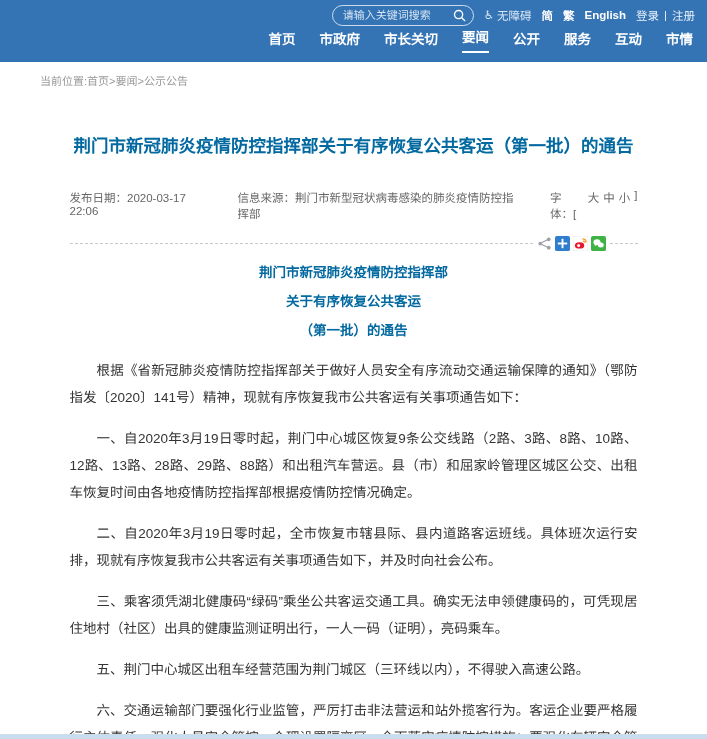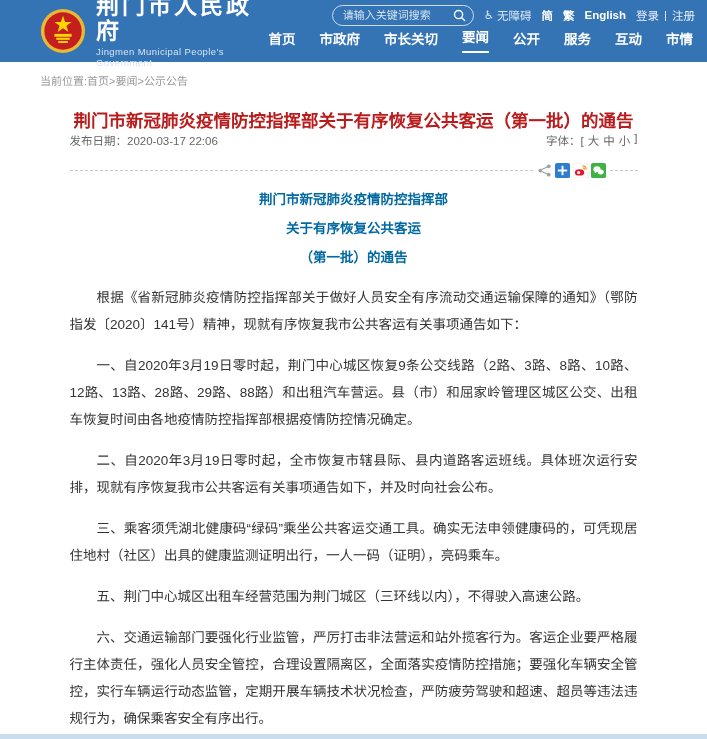--- a/index.html
+++ b/index.html
@@ -27,51 +27,37 @@
   .login-area { display:flex; gap:5px; align-items:center; color:#eaf2fb; font-size:11.5px; }
   .nav-row { display:flex; justify-content:flex-end; align-items:flex-end; gap:24px; padding-right:2px; }
   .nav-item { color:#fff; font-size:13.5px; font-weight:bold; cursor:pointer; padding-bottom:5px; white-space:nowrap; }
   .nav-item.active { border-bottom:2px solid #fff; }
   
   .breadcrumb { padding:10px 0 0 40px; font-size:11px; color:#999; }
   .breadcrumb span { cursor:default; }
   .crumb-link { cursor:pointer; }
   
   .article { width:568px; margin:0 auto; }
-  .article-title { margin-top:19px; text-align:center; font-size:17.5px; font-weight:bold; color:#b91c1c; }
-  .meta-row { margin-top:0; display:flex; justify-content:space-between; gap:26px; font-size:11.5px; color:#666; }
+  .article-title { margin-top:44px; text-align:center; font-size:17.5px; font-weight:bold; color:#0369a1; }
+  .meta-row { margin-top:32px; display:flex; justify-content:flex-start; gap:26px; font-size:11.5px; color:#666; }
   .font-sizer { display:flex; gap:4px; }
   .fs-opt { cursor:pointer; }
   .sep { position:relative; margin-top:13px; border-bottom:1px dashed #c9c9c9; height:10px; }
   .share-tools { position:absolute; right:28px; top:2px; display:flex; align-items:center; gap:3px; background:#fff; padding:0 4px; }
   .share-ic { width:15px; height:15px; display:block; cursor:pointer; }
   .doc-heading { margin-top:14px; text-align:center; font-size:13.5px; font-weight:600; color:#0369a1; line-height:29px; }
   .body-text { margin-top:12px; }
   .body-text p { font-size:13.5px; line-height:27px; text-indent:2em; color:#333; margin-bottom:14px; text-align:justify; }
   
   .footer-bar { position:absolute; left:0; right:0; bottom:0; height:5px; background:#c9ddef; }
 </style>
 </head>
 <body>
 
 <header class="site-header">
-  <div class="logo-wrap">
-    <svg class="emblem" viewBox="0 0 48 48">
-      <circle cx="24" cy="24" r="23" fill="#e9b932"></circle>
-      <circle cx="24" cy="24" r="19.5" fill="#c41e1e"></circle>
-      <polygon fill="#ffd700" points="24,8 26.2,14.5 33,14.6 27.6,18.6 29.6,25 24,21.1 18.4,25 20.4,18.6 15,14.6 21.8,14.5"></polygon>
-      <rect x="15" y="27" width="18" height="3" fill="#ffd700"></rect>
-      <rect x="17" y="31" width="14" height="2.2" fill="#ffd700"></rect>
-      <rect x="19" y="34.5" width="10" height="2" fill="#ffd700"></rect>
-    </svg>
-    <div class="site-titles">
-      <div class="site-name">荆门市人民政府</div>
-      <div class="site-name-en">Jingmen Municipal People's Government</div>
-    </div>
-  </div>
 
   <div class="header-right">
     <div class="top-row">
       <div class="search-box">
         <input type="text" placeholder="请输入关键词搜索" style="">
         <svg class="mag" viewBox="0 0 14 14">
           <circle cx="6" cy="6" r="4.4" fill="none" stroke="#fff" stroke-width="1.5"></circle>
           <line x1="9.4" y1="9.4" x2="13" y2="13" stroke="#fff" stroke-width="1.5"></line>
         </svg>
       </div>
@@ -104,20 +90,21 @@
 
 <div class="breadcrumb">
   <span>当前位置:</span><span class="crumb-link">首页</span><span>&gt;</span><span class="crumb-link">要闻</span><span>&gt;</span><span class="crumb-link">公示公告</span>
 </div>
 
 <main class="article">
   <h1 class="article-title">荆门市新冠肺炎疫情防控指挥部关于有序恢复公共客运（第一批）的通告</h1>
 
   <div class="meta-row">
     <span>发布日期：2020-03-17 22:06</span>
+    <span>信息来源：荆门市新型冠状病毒感染的肺炎疫情防控指挥部</span>
     <span class="font-sizer">
       <span>字体：[</span>
       <span class="fs-opt">大</span>
       <span class="fs-opt">中</span>
       <span class="fs-opt">小</span>
       <span>]</span>
     </span>
   </div>
 
   <div class="sep">

